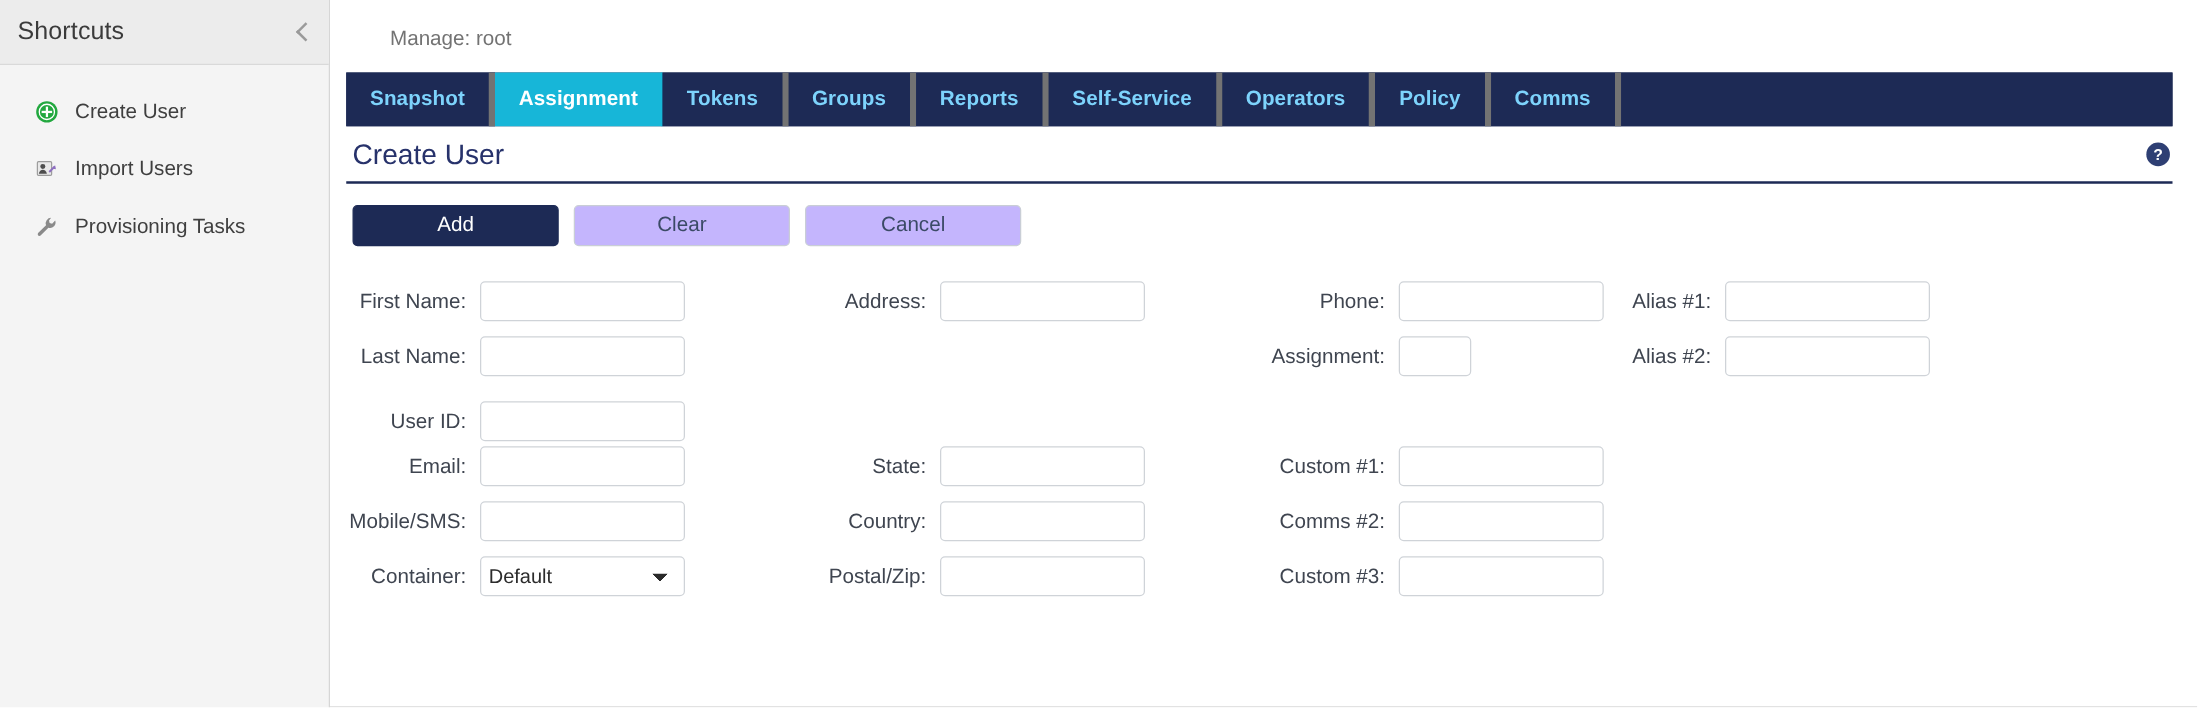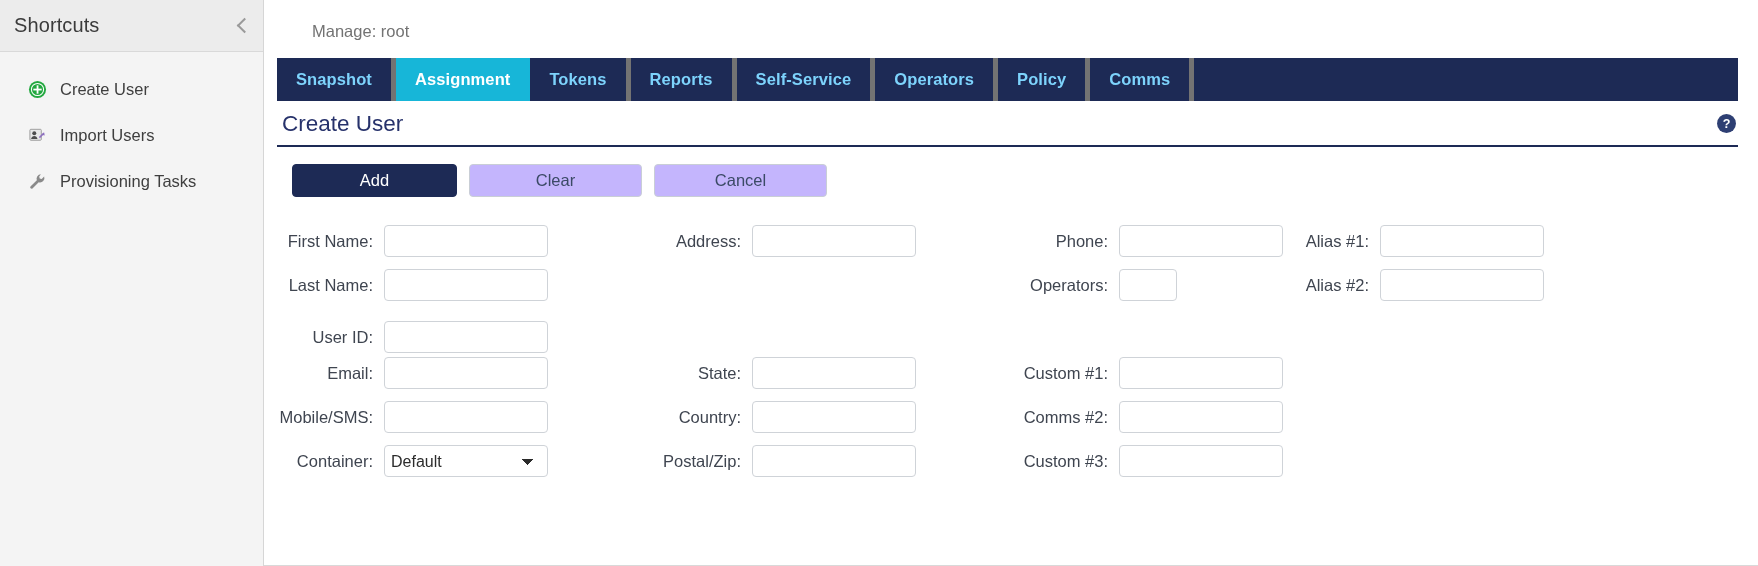--- a/index.html
+++ b/index.html
@@ -143,21 +143,21 @@
     right: 1px;
     top: 12px;
     width: 21px; height: 21px;
     cursor: pointer;
   }
 
   
   .btnrow {
     display: flex;
     gap: 12px;
-    margin-left: 28px;
+    margin-left: 18px;
     margin-top: 17px;
   }
   .btn {
     height: 33px;
     border-radius: 4px;
     font-size: 16.5px;
     display: flex;
     align-items: center;
     justify-content: center;
     cursor: pointer;
@@ -308,20 +308,21 @@
   </aside>
 
   <section class="main">
 
     <div class="breadcrumb">Manage: root</div>
 
     <nav class="tabbar">
       <div class="tab">Snapshot</div>
       <div class="tab active">Assignment</div>
       <div class="tab">Tokens</div>
+      <div class="tab">Groups</div>
       <div class="tab">Reports</div>
       <div class="tab">Self-Service</div>
       <div class="tab">Operators</div>
       <div class="tab">Policy</div>
       <div class="tab">Comms</div>
       <div class="tab-filler"></div>
     </nav>
 
     <div class="titlebar">
       <div class="page-title">Create User</div>
@@ -383,21 +384,21 @@
       <div class="frow col2 r5">
         <span class="flabel">Postal/Zip:</span>
         <input class="finput" type="text" value="" style="">
       </div>
 
       <div class="frow col3 r0">
         <span class="flabel">Phone:</span>
         <input class="finput" type="text" value="" style="">
       </div>
       <div class="frow col3 r1">
-        <span class="flabel">Operators:</span>
+        <span class="flabel">Assignment:</span>
         <input class="finput small" type="text" value="" style="">
       </div>
       <div class="frow col3 r3">
         <span class="flabel">Custom #1:</span>
         <input class="finput" type="text" value="" style="">
       </div>
       <div class="frow col3 r4">
         <span class="flabel">Comms #2:</span>
         <input class="finput" type="text" value="" style="">
       </div>

